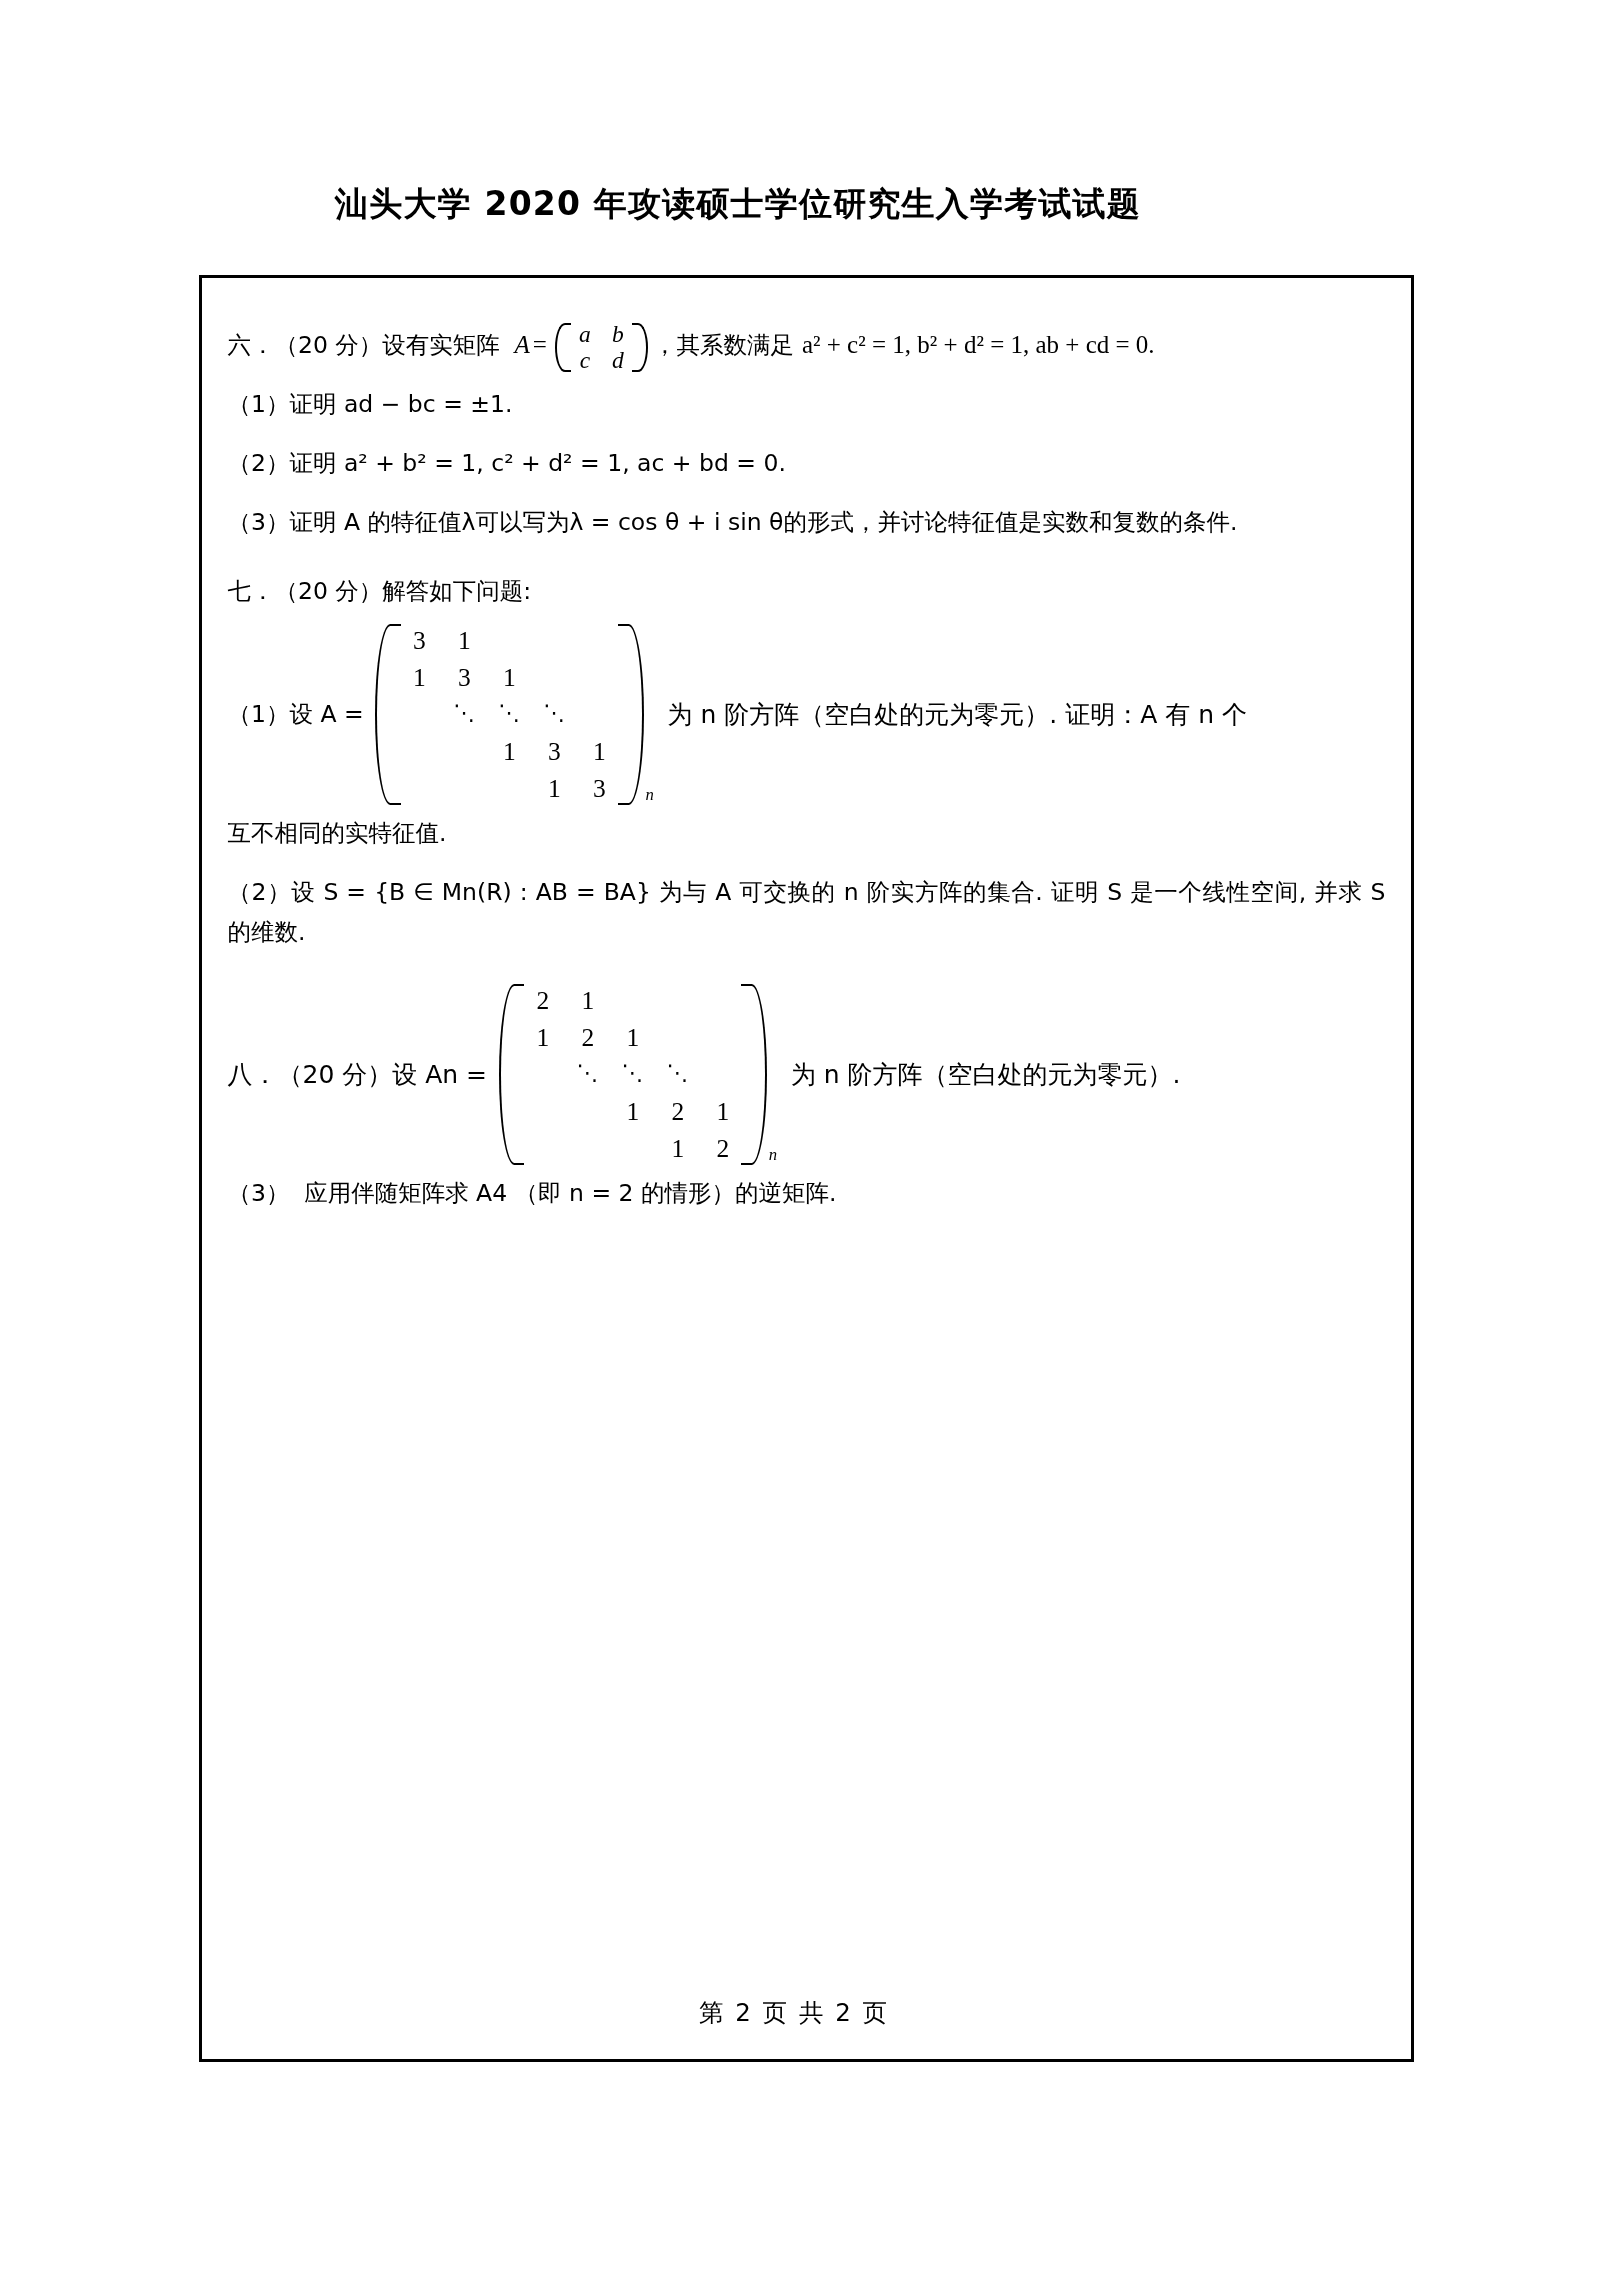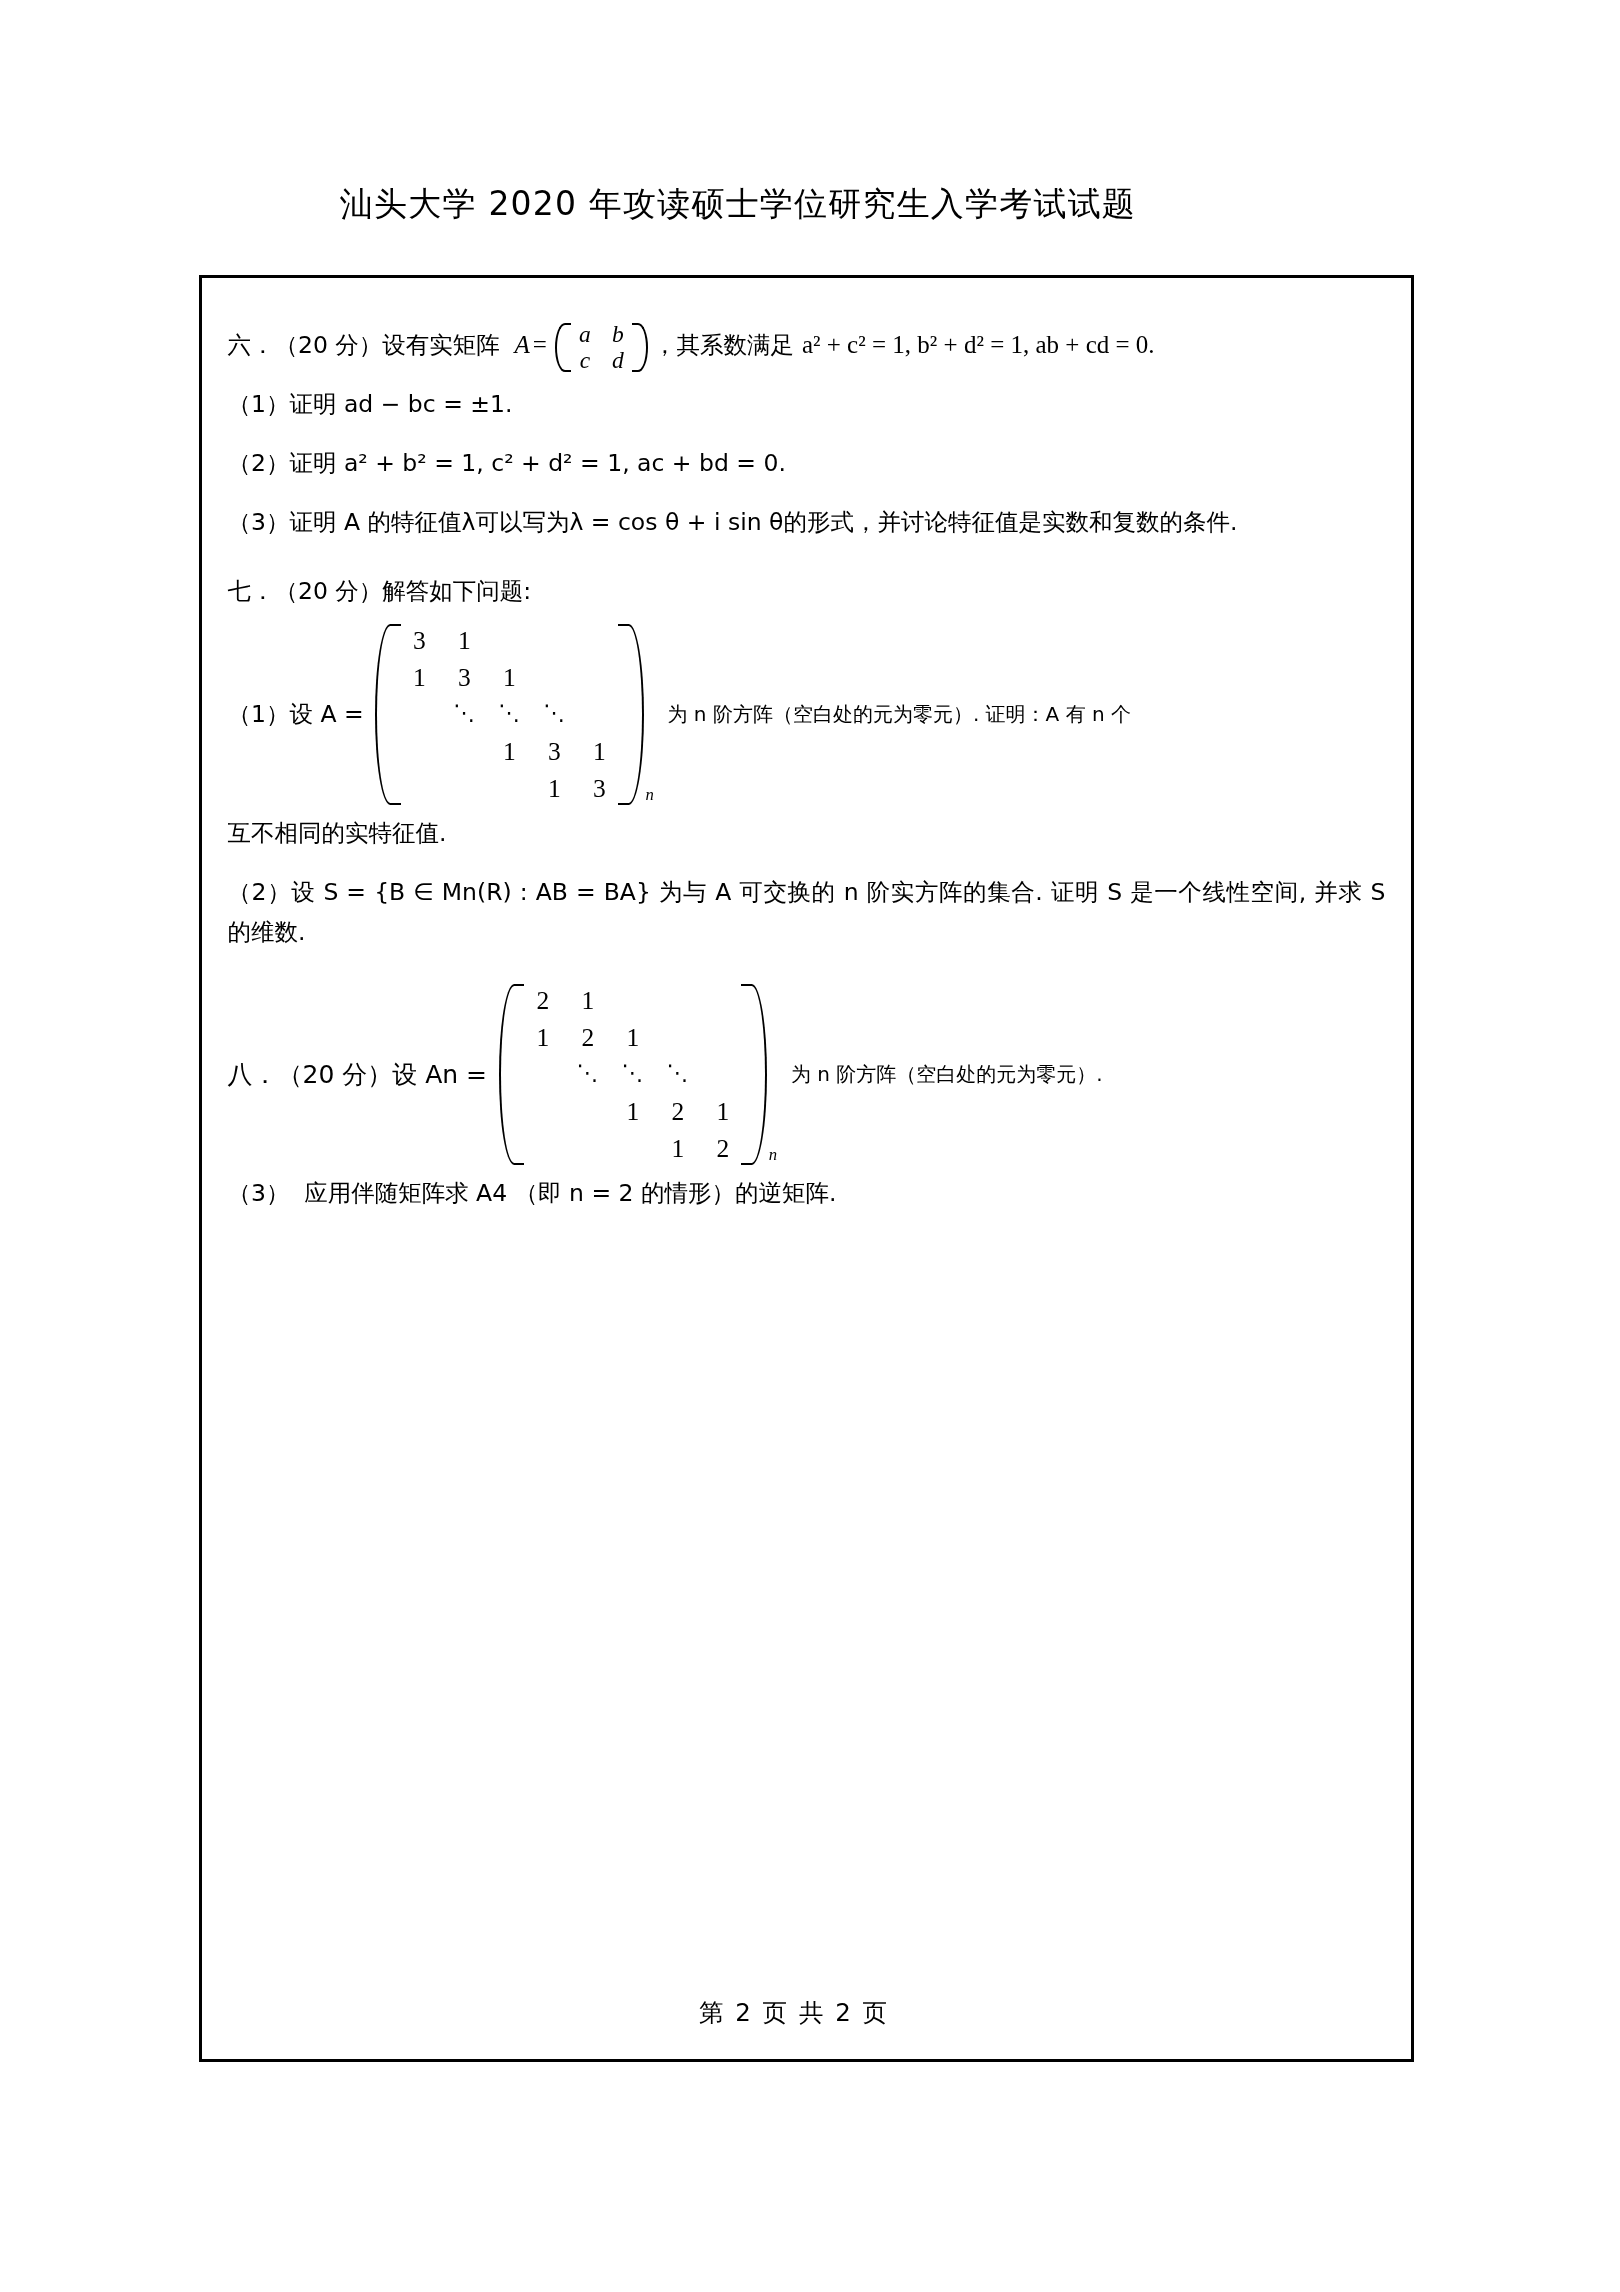--- a/index.html
+++ b/index.html
@@ -18,21 +18,21 @@
   }
 
   
   .page-title {
     position: absolute;
     top: 182px;
     left: 0;
     width: 1476px;
     text-align: center;
     font-family: "DejaVu Sans", "Liberation Sans", sans-serif;
-    font-weight: normal;
+    font-weight: bold;
     font-size: 33px;
     letter-spacing: 1.2px;
     white-space: nowrap;
   }
 
   
   .exam-frame {
     position: absolute;
     left: 199px;
     top: 275px;
@@ -133,21 +133,21 @@
   .mtable td.ddots { font-size: 21.6px; letter-spacing: 1px; }
   .msub {
     align-self: flex-end;
     font-family: "Liberation Serif", "DejaVu Serif", serif;
     font-style: italic;
     font-size: 16.7px;
     padding-bottom: 2px;
     margin-left: -2px;
   }
   .matrix-tail {
-    font-size: 20px;
+    font-size: 25px;
     white-space: nowrap;
     padding-left: 13.7px;
   }
 
   
   .m2wrap { display: inline-flex; align-items: center; vertical-align: middle; margin: 0 2px; }
   .m2 { border-collapse: collapse; }
   .m2 td {
     width: 33px; height: 26.5px; text-align: center; vertical-align: middle;
     font-family: "Liberation Serif", "DejaVu Serif", serif;

